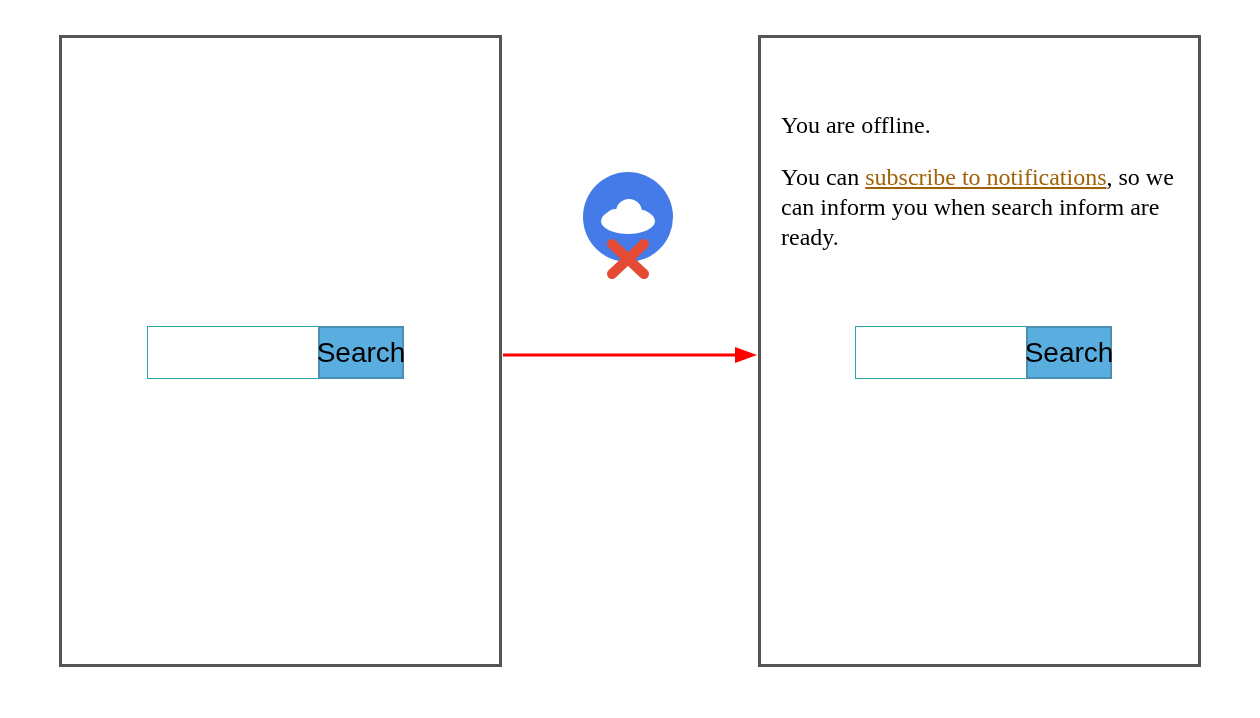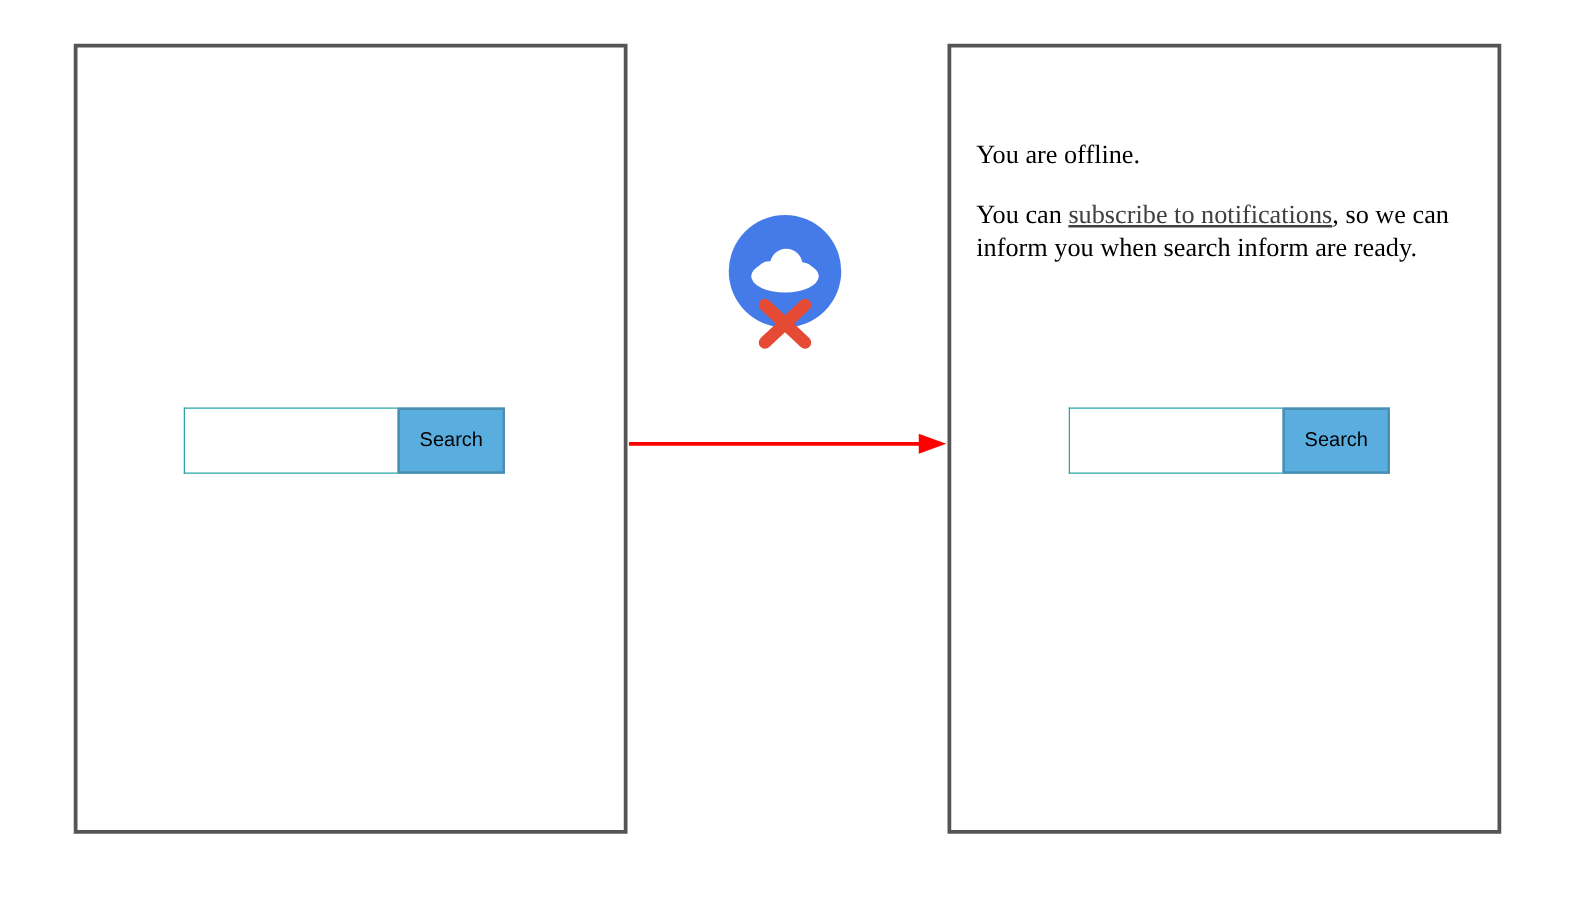--- a/index.html
+++ b/index.html
@@ -39,39 +39,39 @@
       padding: 0 6px;
       font-size: 16px;
       outline: none;
     }
     .search-btn {
       width: 86px;
       height: 53px;
       border: 2px solid #4b8fb3;
       background: #5aaddf;
       color: #000;
-      font-size: 16px;
+      font-size: 28px;
       cursor: pointer;
       display: flex;
       align-items: center;
       justify-content: center;
     }
 
     .offline-msg {
       position: absolute;
       left: 20px;
       top: 72px;
       right: 14px;
-      font-size: 21px;
+      font-size: 24px;
       line-height: 1.25;
       font-family: Georgia, "Times New Roman", serif;
     }
     .offline-msg p { margin: 0 0 22px 0; }
     .offline-msg a {
-      color: #404040;
+      color: #a16207;
       text-decoration: underline;
     }
 
     .arrow {
       position: absolute;
       left: 503px;
       top: 346px;
       width: 254px;
       height: 18px;
     }

